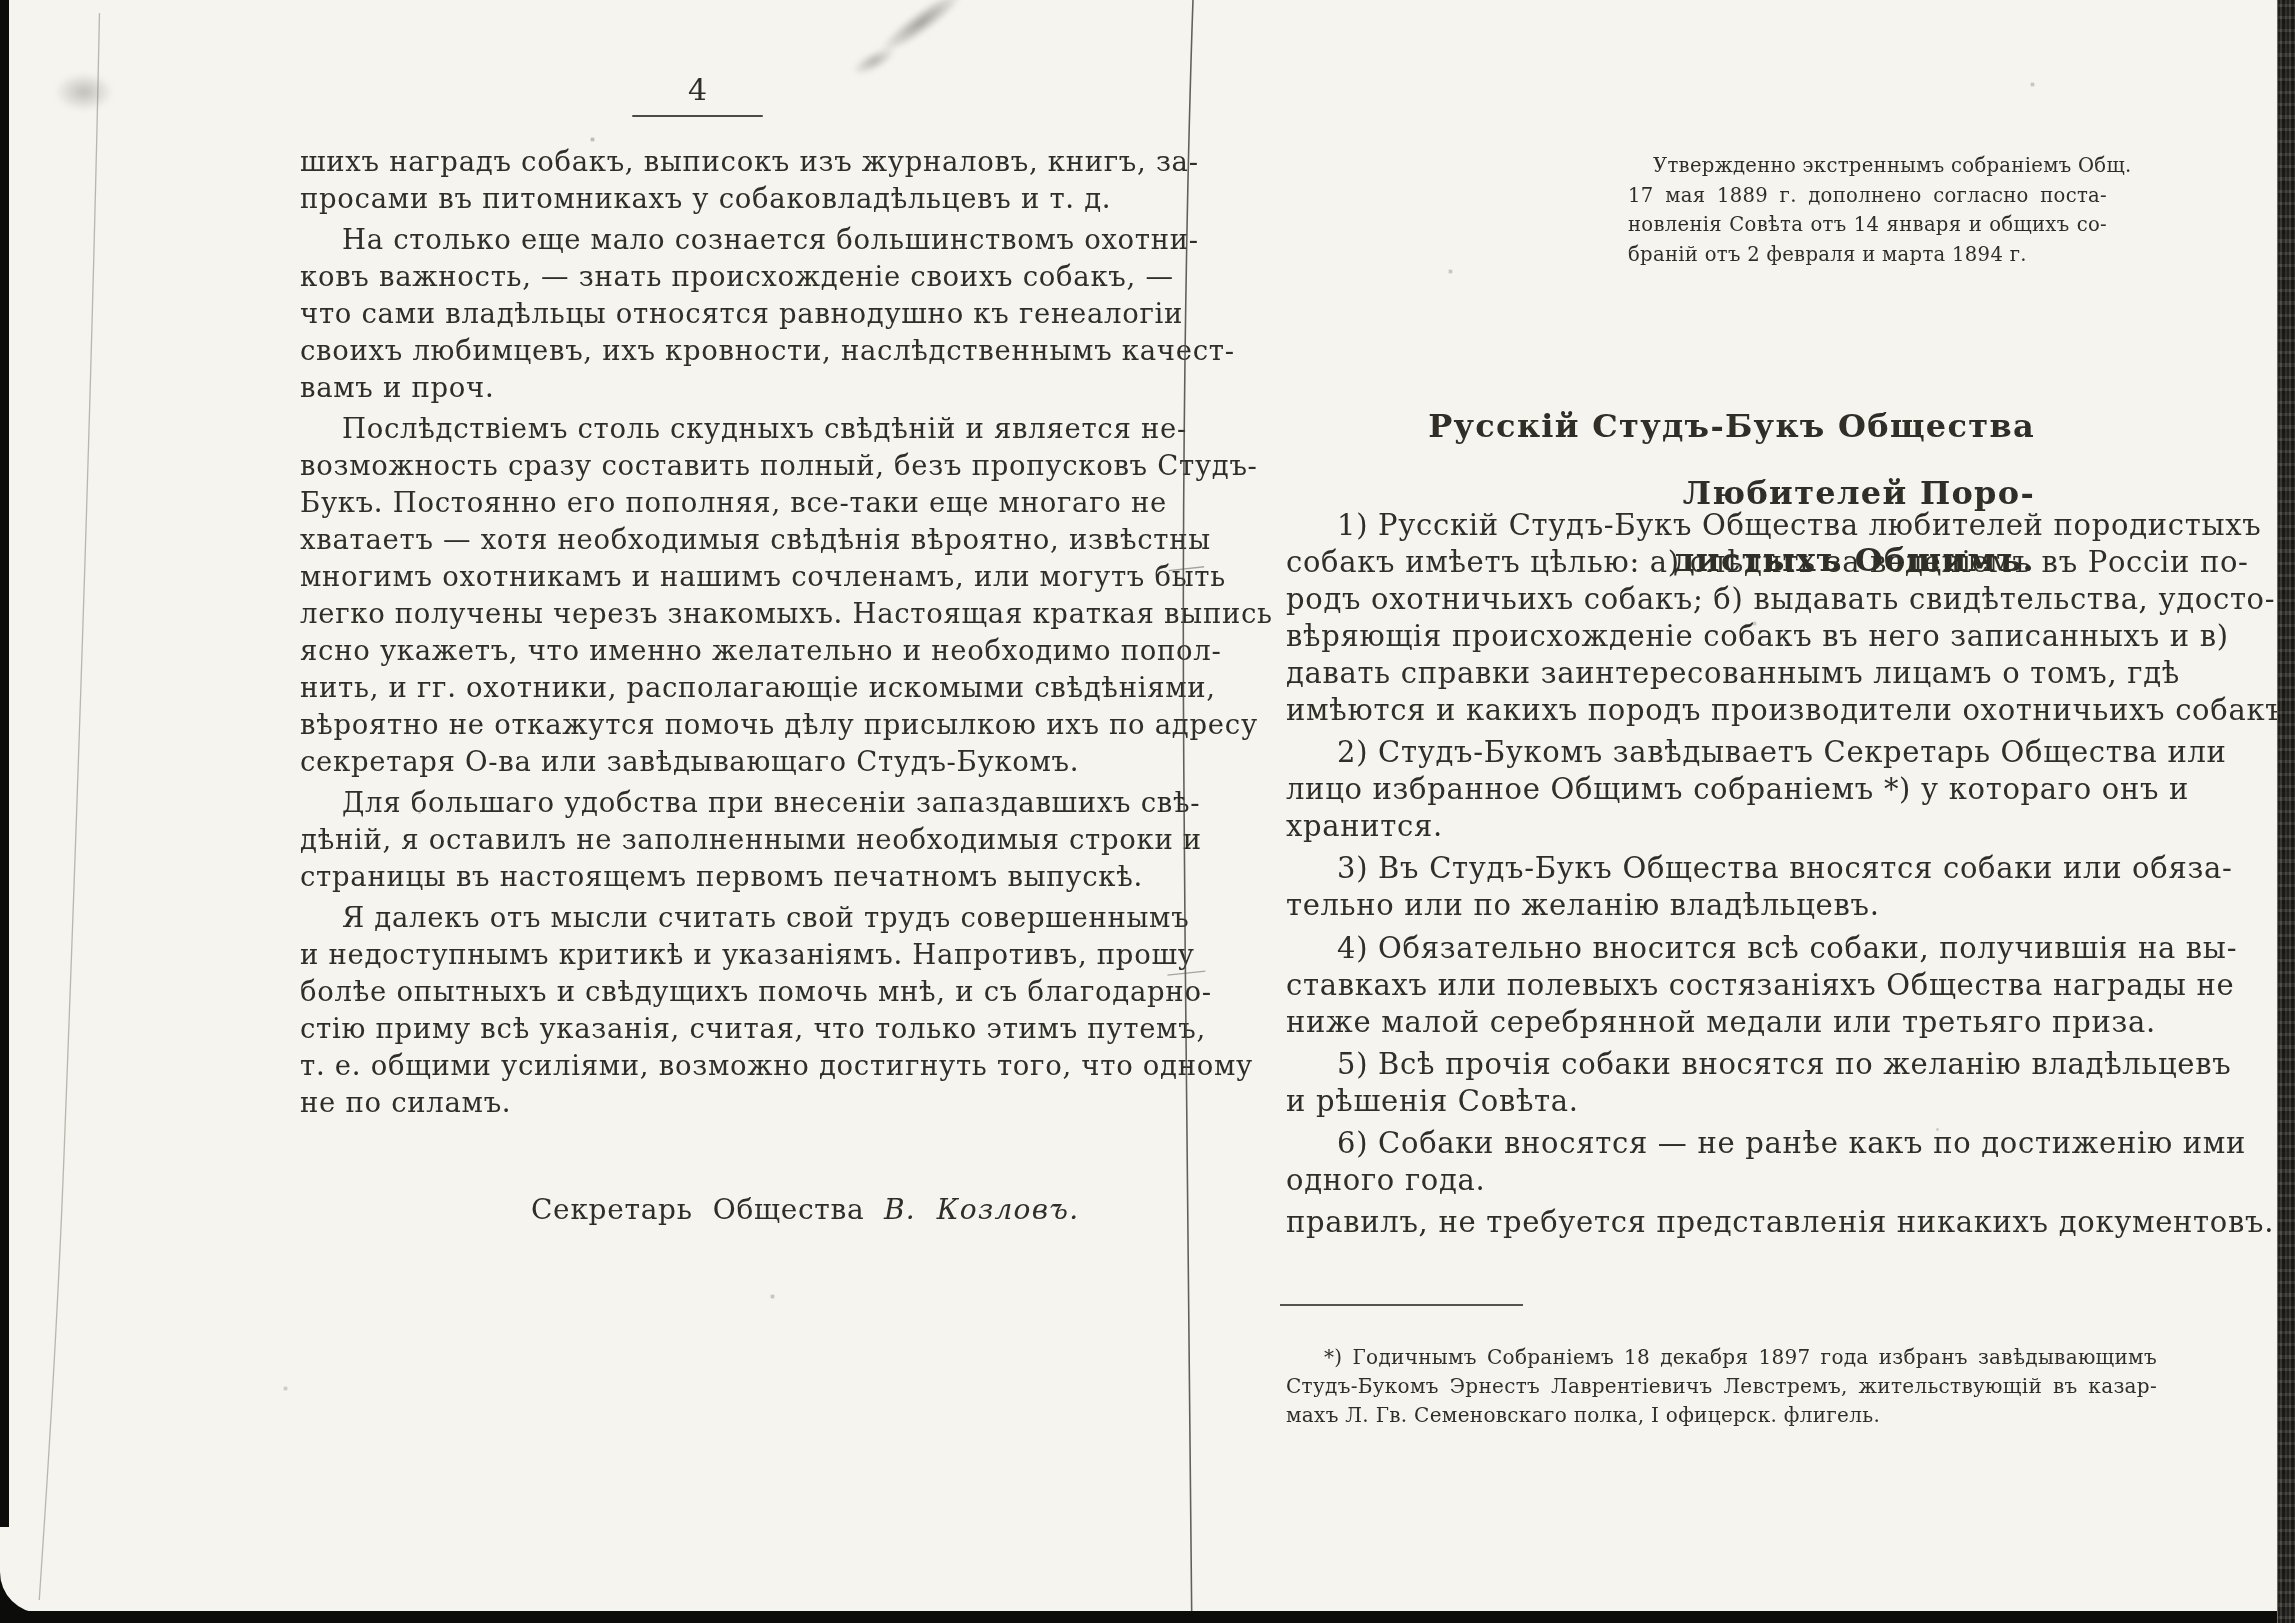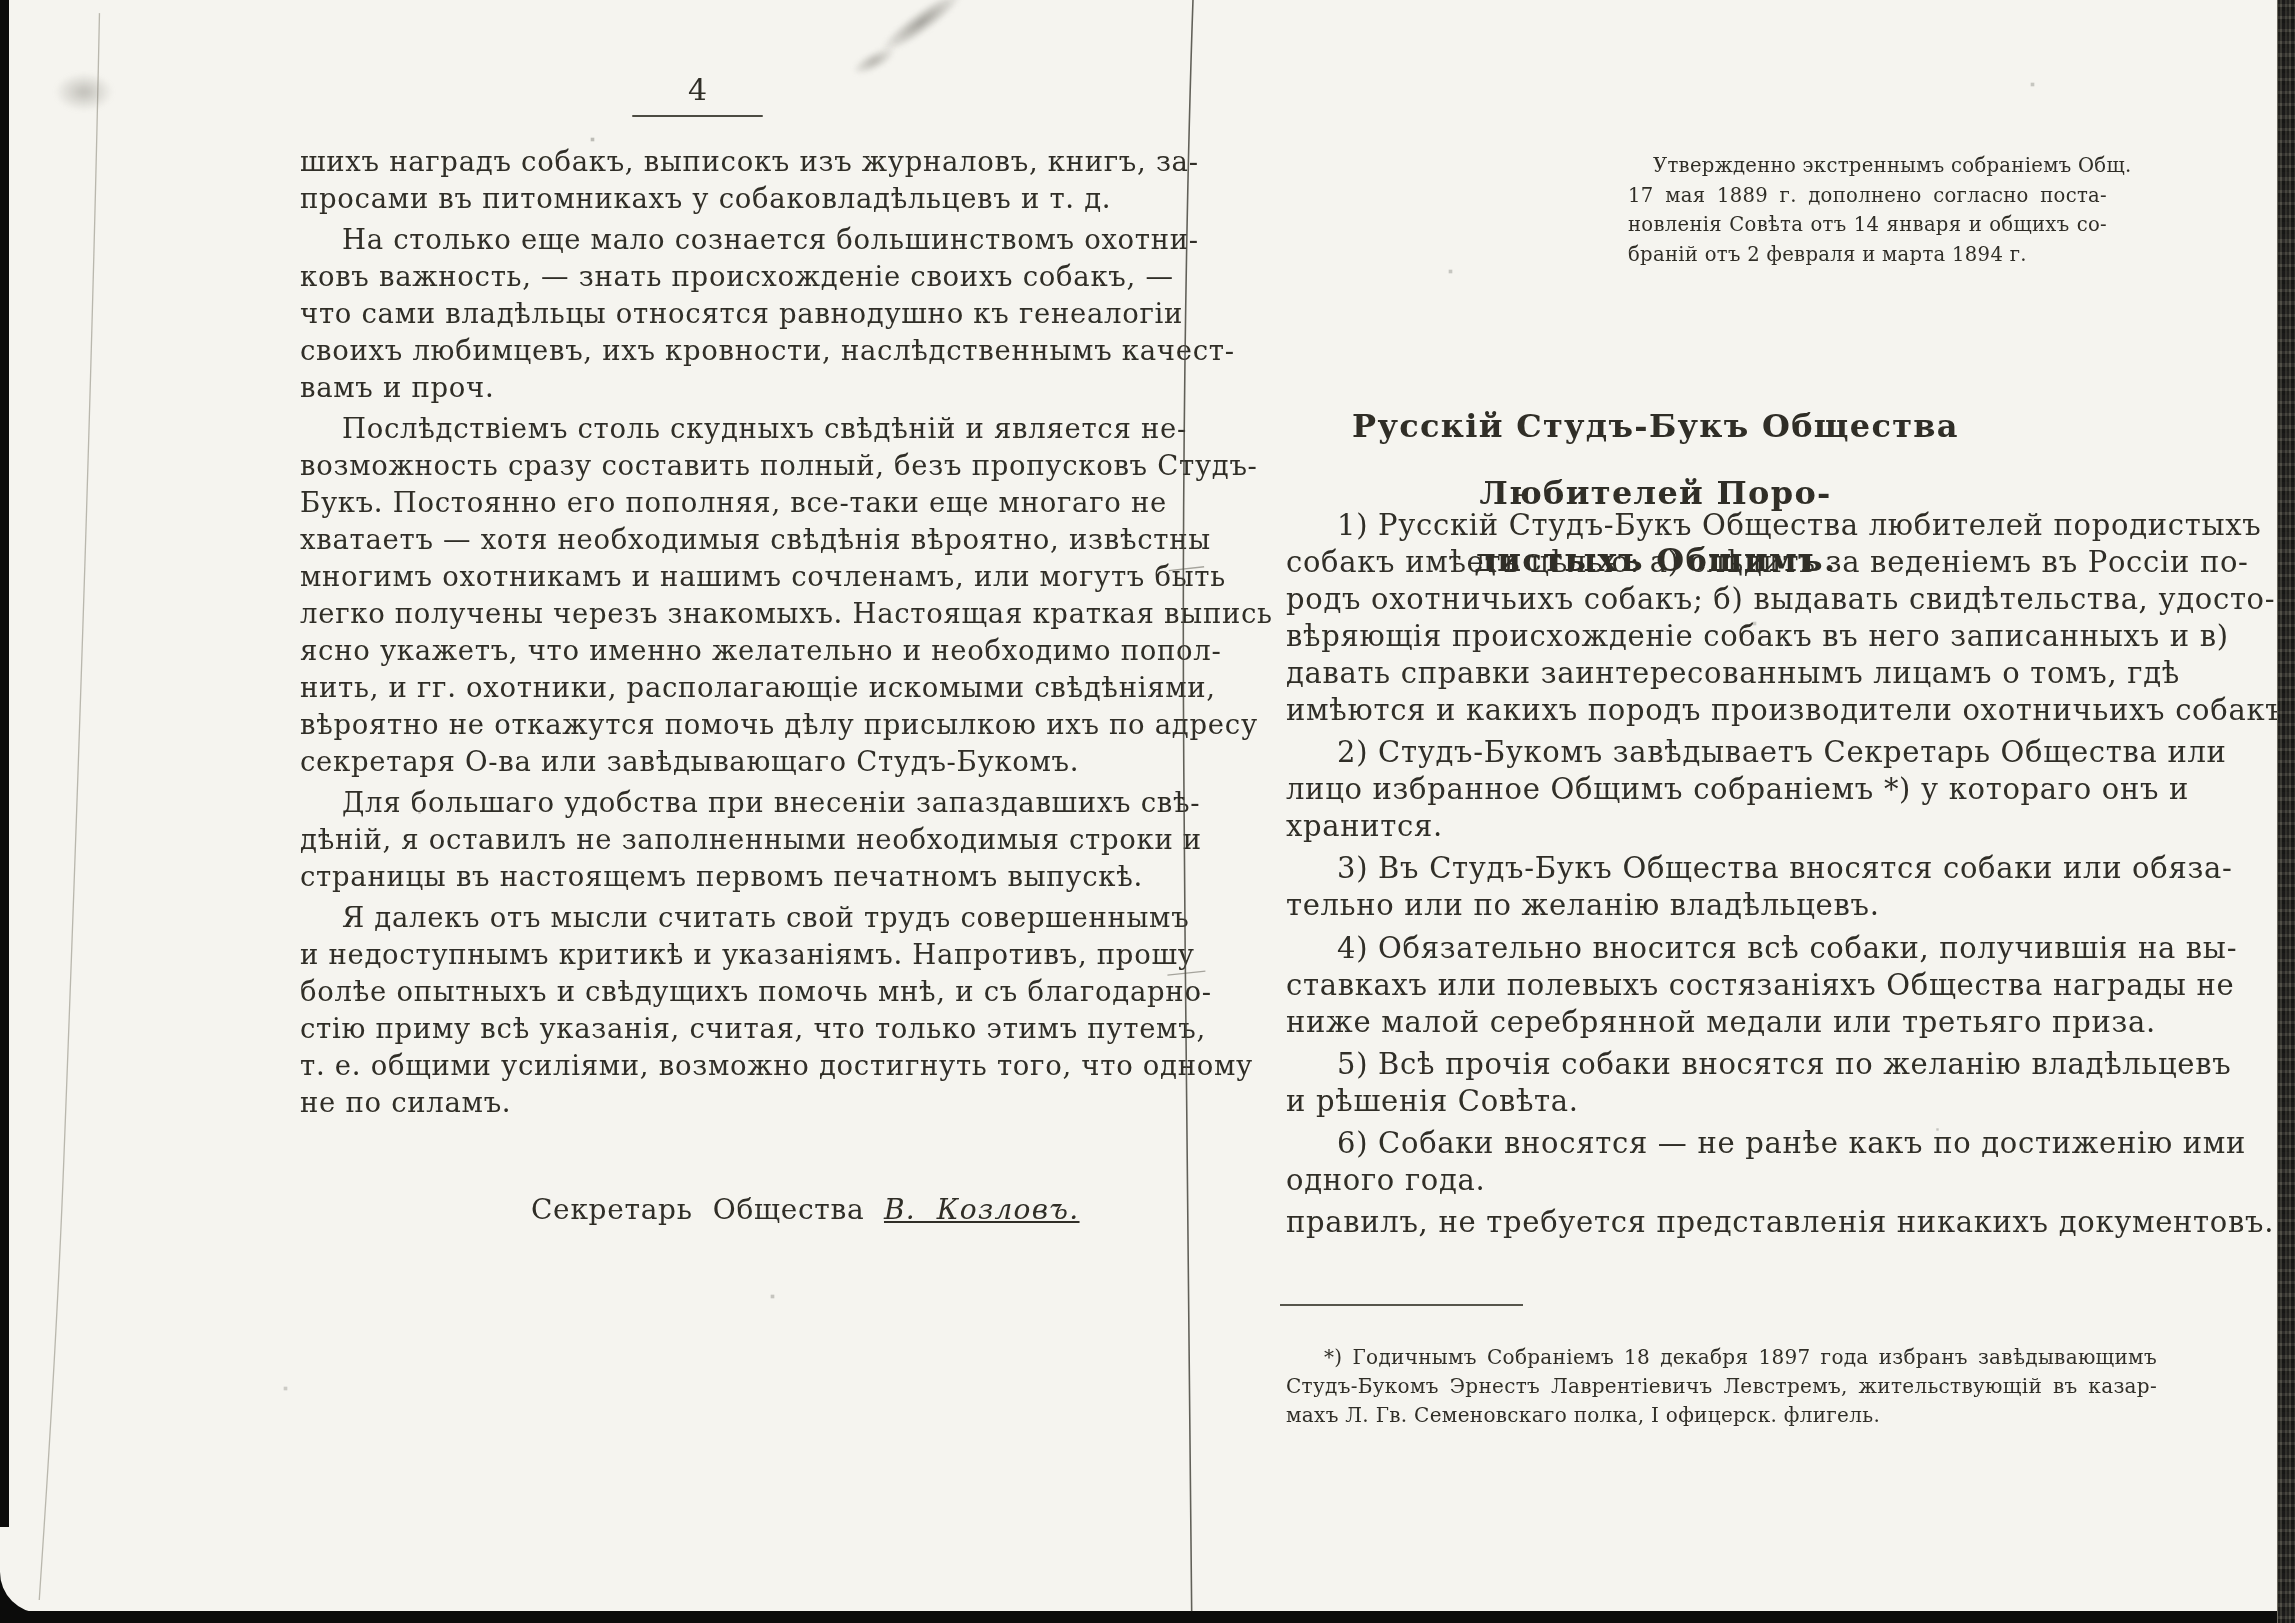--- a/index.html
+++ b/index.html
@@ -34,30 +34,30 @@
     background: #3a382f; border-radius: 1.3px; opacity: .9;
   }
   .left-body { position: absolute; left: 300px; top: 143px; width: 795px; font-size: 27.5px; }
   .left-body .tline { height: 37px; line-height: 37px; letter-spacing: 0.7px; }
   .left-body .para + .para { margin-top: 3.9px; }
   .left-body .tline.indent { padding-left: 42px; }
   .signature {
     position: absolute; left: 531px; top: 1193px;
     font-size: 28px; letter-spacing: 0.7px; word-spacing: 10.5px; white-space: nowrap;
   }
-  .signature .sig-name { font-style: italic; margin-left: 19.6px; letter-spacing: 1.3px; text-decoration: underline; }
+  .signature .sig-name { font-style: italic; margin-left: 19.6px; letter-spacing: 1.3px; }
 
   
   .approval-note { position: absolute; left: 1628px; top: 103px; width: 479px; font-size: 19.6px; }
   .approval-note .tline { height: 29.5px; line-height: 29.5px; letter-spacing: 0.3px; }
   .approval-note .tline.indent { padding-left: 25px; margin-top: 48px; }
 
   .article-title {
     position: absolute; left: 1276px; top: 393px; width: 759px;
-    text-align: center; font-weight: bold; font-size: 32px; line-height: 67px;
+    text-align: right; font-weight: bold; font-size: 32px; line-height: 67px;
     letter-spacing: 1.3px;
   }
 
   .right-body { position: absolute; left: 1286px; top: 507px; width: 871px; font-size: 29px; }
   .right-body .tline { height: 37px; line-height: 37px; letter-spacing: 0.7px; }
   .right-body .para + .para { margin-top: 5.2px; }
   .right-body .tline.indent { padding-left: 51px; }
 
   .footnote-rule {
     position: absolute; left: 1280px; top: 1304px; width: 243px; height: 2px;

